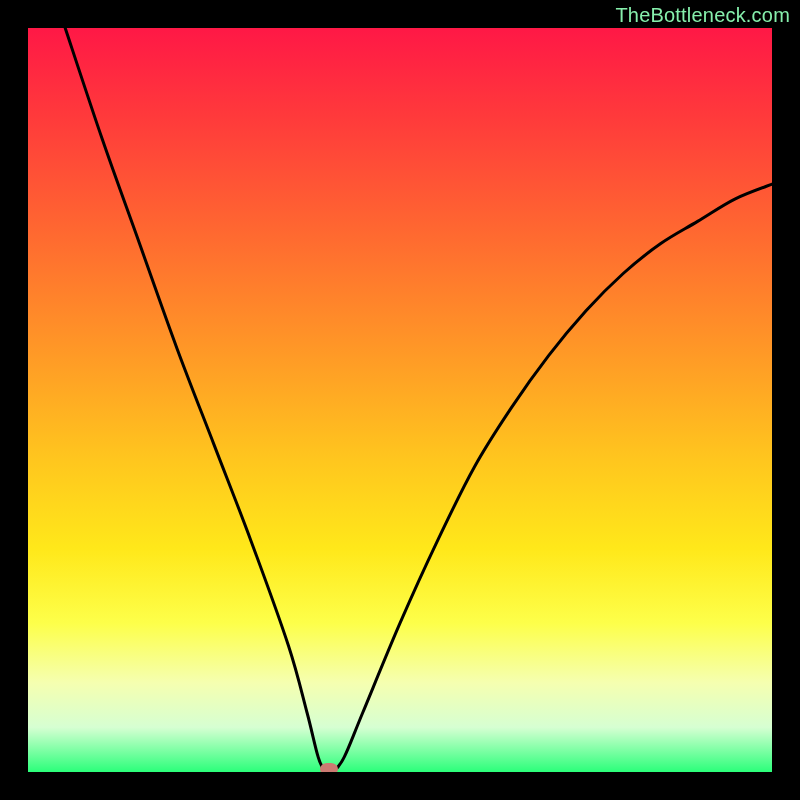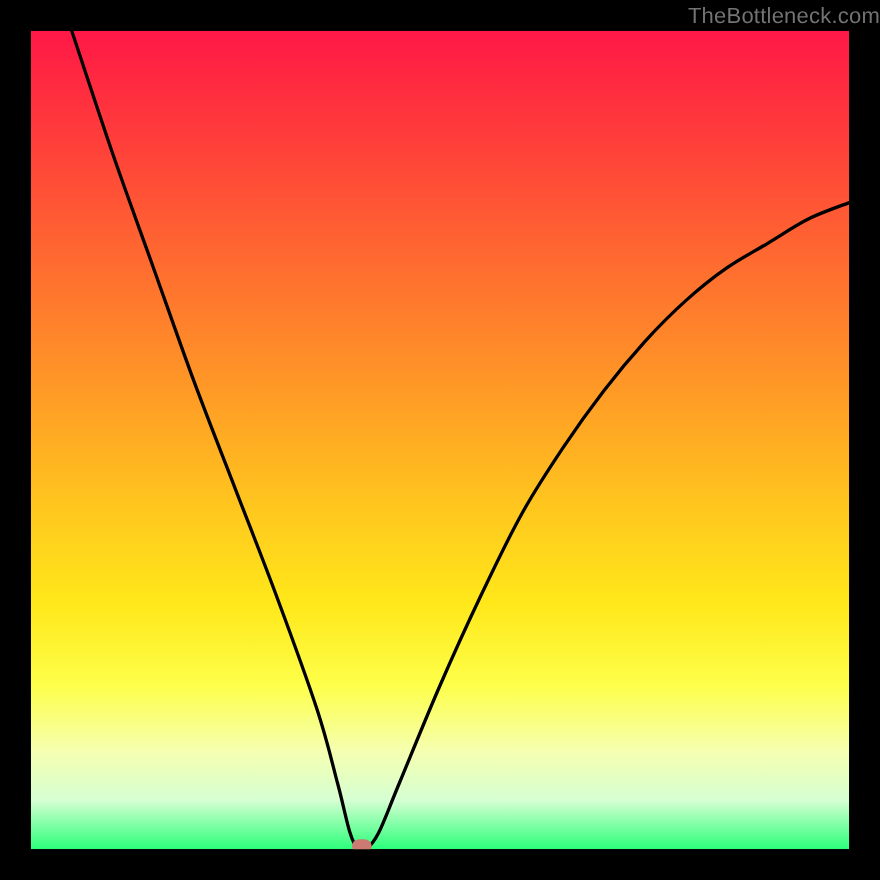--- a/index.html
+++ b/index.html
@@ -40,22 +40,22 @@
       #ffe81a 70%,
       #fdff4a 80%,
       #f5ffb0 88%,
       #d6ffd2 94%,
       #2bff7a 100%
     );
   }
   .watermark {
     position: absolute;
     top: 4px;
-    right: 0;
-    color: #737373;
+    right: 10px;
+    color: #86efac;
     font-size: 20px;
     font-weight: 500;
     letter-spacing: 0.2px;
     user-select: none;
   }
   svg.curve {
     position: absolute;
     inset: 0;
     width: 100%;
     height: 100%;

